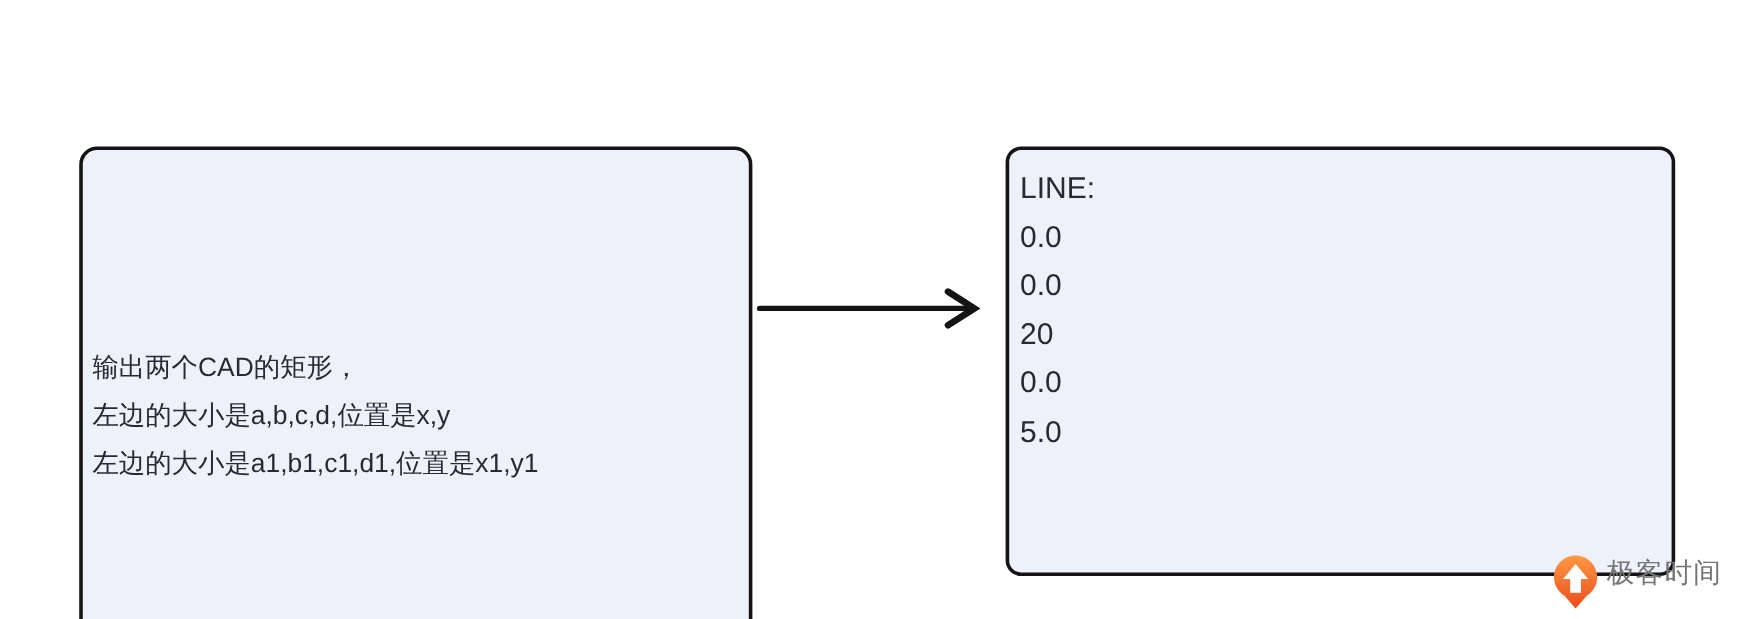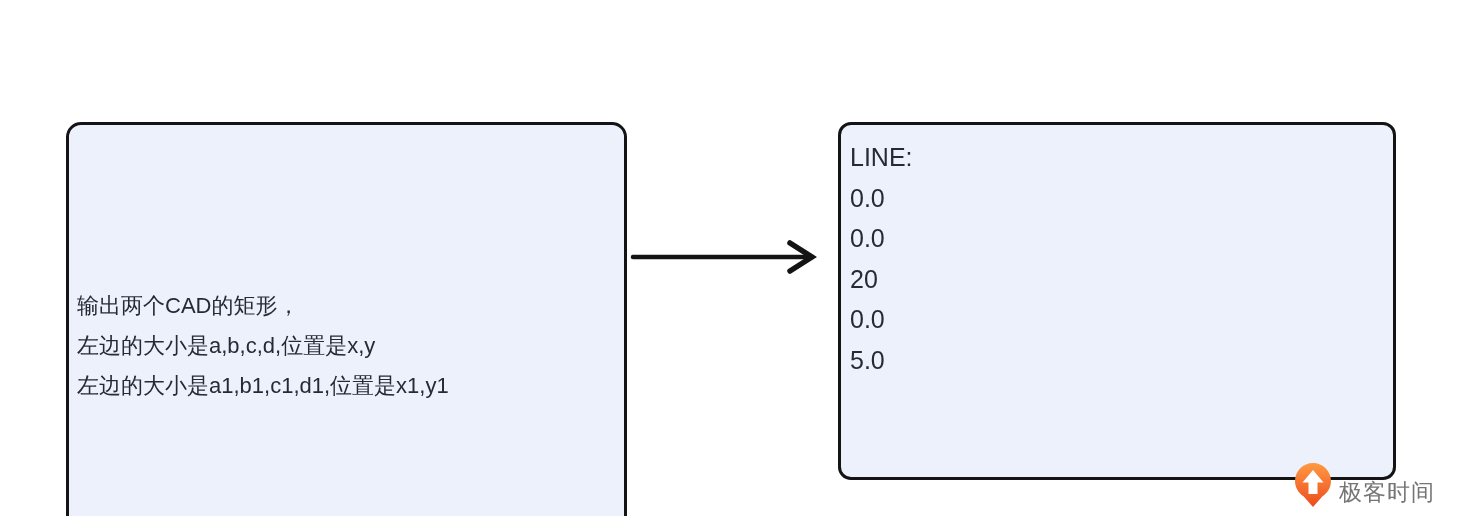--- a/index.html
+++ b/index.html
@@ -51,21 +51,21 @@
   #flow-arrow {
     position: absolute;
     left: 629px;
     top: 238px;
   }
   #brand-logo {
     position: absolute;
     left: 1294px;
     top: 462px;
     display: flex;
-    align-items: flex-end;
+    align-items: flex-start;
     gap: 7px;
   }
   #brand-logo .logo-text {
     font-size: 23px;
     letter-spacing: 1px;
     color: var(--logo_text, #757575);
     white-space: nowrap;
   }
 </style>
 </head>

